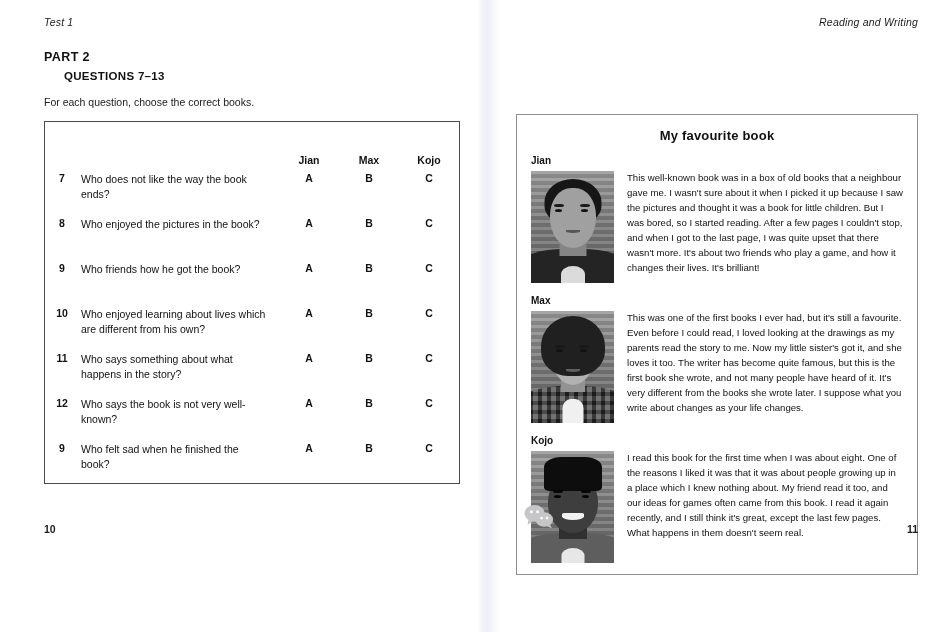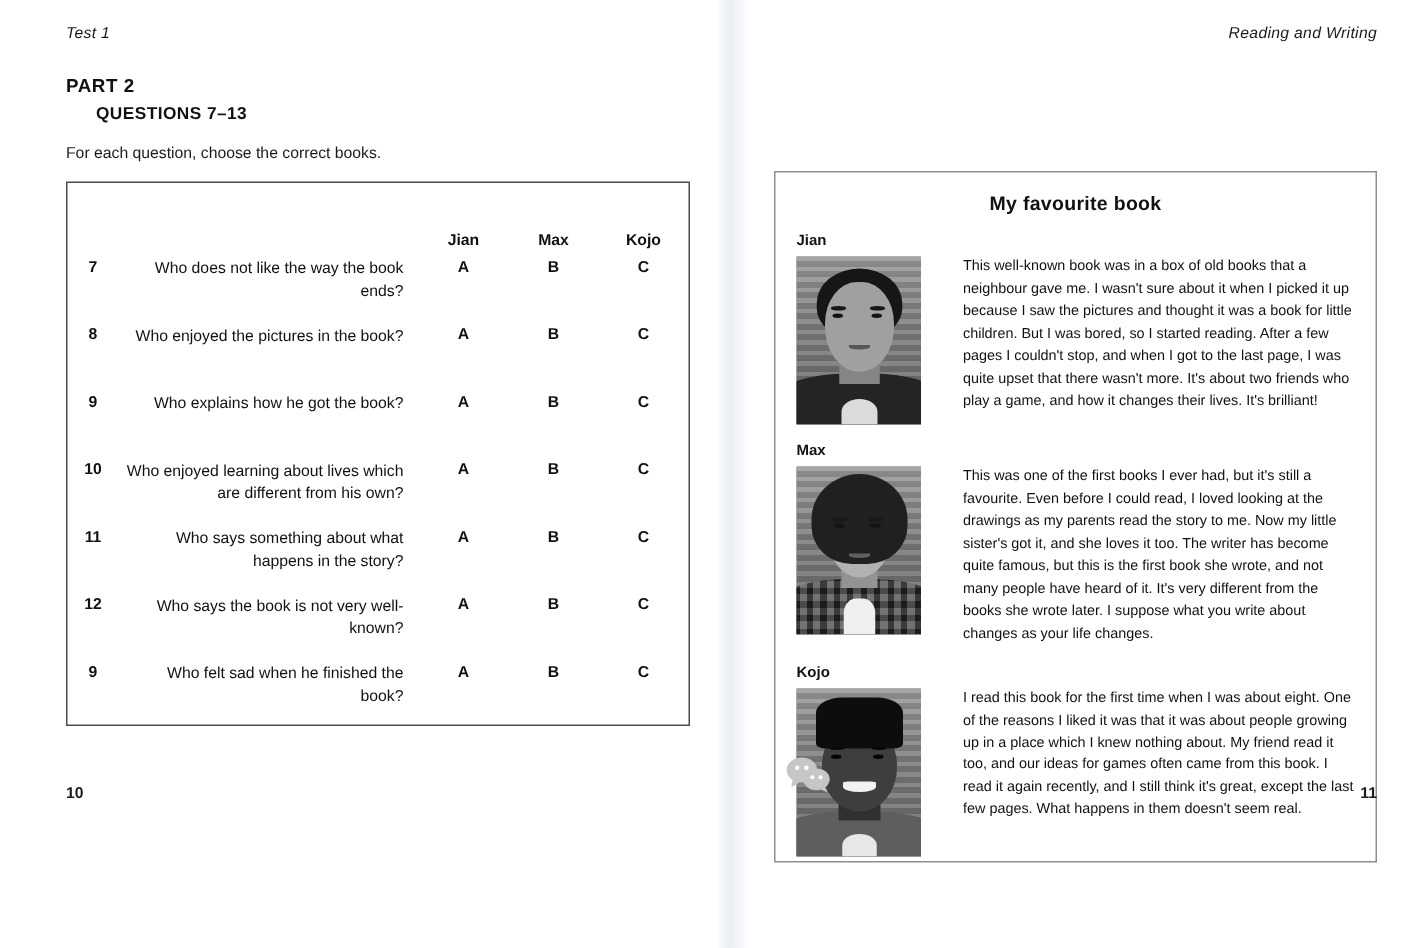--- a/index.html
+++ b/index.html
@@ -132,21 +132,20 @@
     font-size: 10.5px;
     font-weight: bold;
     text-align: center;
   }
   .q-head-row th.blank { text-align: left; }
 
   .q-row td {
     height: 43px;
     font-size: 10.5px;
     padding-top: 2px;
-    text-align: right;
   }
   .q-row td.num {
     font-weight: bold;
     text-align: center;
     padding-right: 2px;
   }
   .q-row td.qtext {
     line-height: 1.42;
     padding-right: 10px;
   }
@@ -181,21 +180,21 @@
 
   .entry-name {
     font-size: 10px;
     font-weight: bold;
     margin-bottom: 5px;
   }
 
   .entry-body {
     display: flex;
     align-items: flex-start;
-    gap: 28px;
+    gap: 13px;
   }
 
   
   .photo {
     position: relative;
     width: 83px;
     height: 112px;
     flex: 0 0 83px;
     overflow: hidden;
     background: #6d6d6d;
@@ -378,21 +377,21 @@
           <tr class="q-row">
             <td class="num">8</td>
             <td class="qtext">Who enjoyed the pictures in the book?</td>
             <td class="opt">A</td>
             <td class="opt">B</td>
             <td class="opt">C</td>
           </tr>
 
           <tr class="q-row">
             <td class="num">9</td>
-            <td class="qtext">Who explains how he got the book?</td>
+            <td class="qtext">Who friends how he got the book?</td>
             <td class="opt">A</td>
             <td class="opt">B</td>
             <td class="opt">C</td>
           </tr>
 
           <tr class="q-row">
             <td class="num">10</td>
             <td class="qtext">Who enjoyed learning about lives which are different from his own?</td>
             <td class="opt">A</td>
             <td class="opt">B</td>

